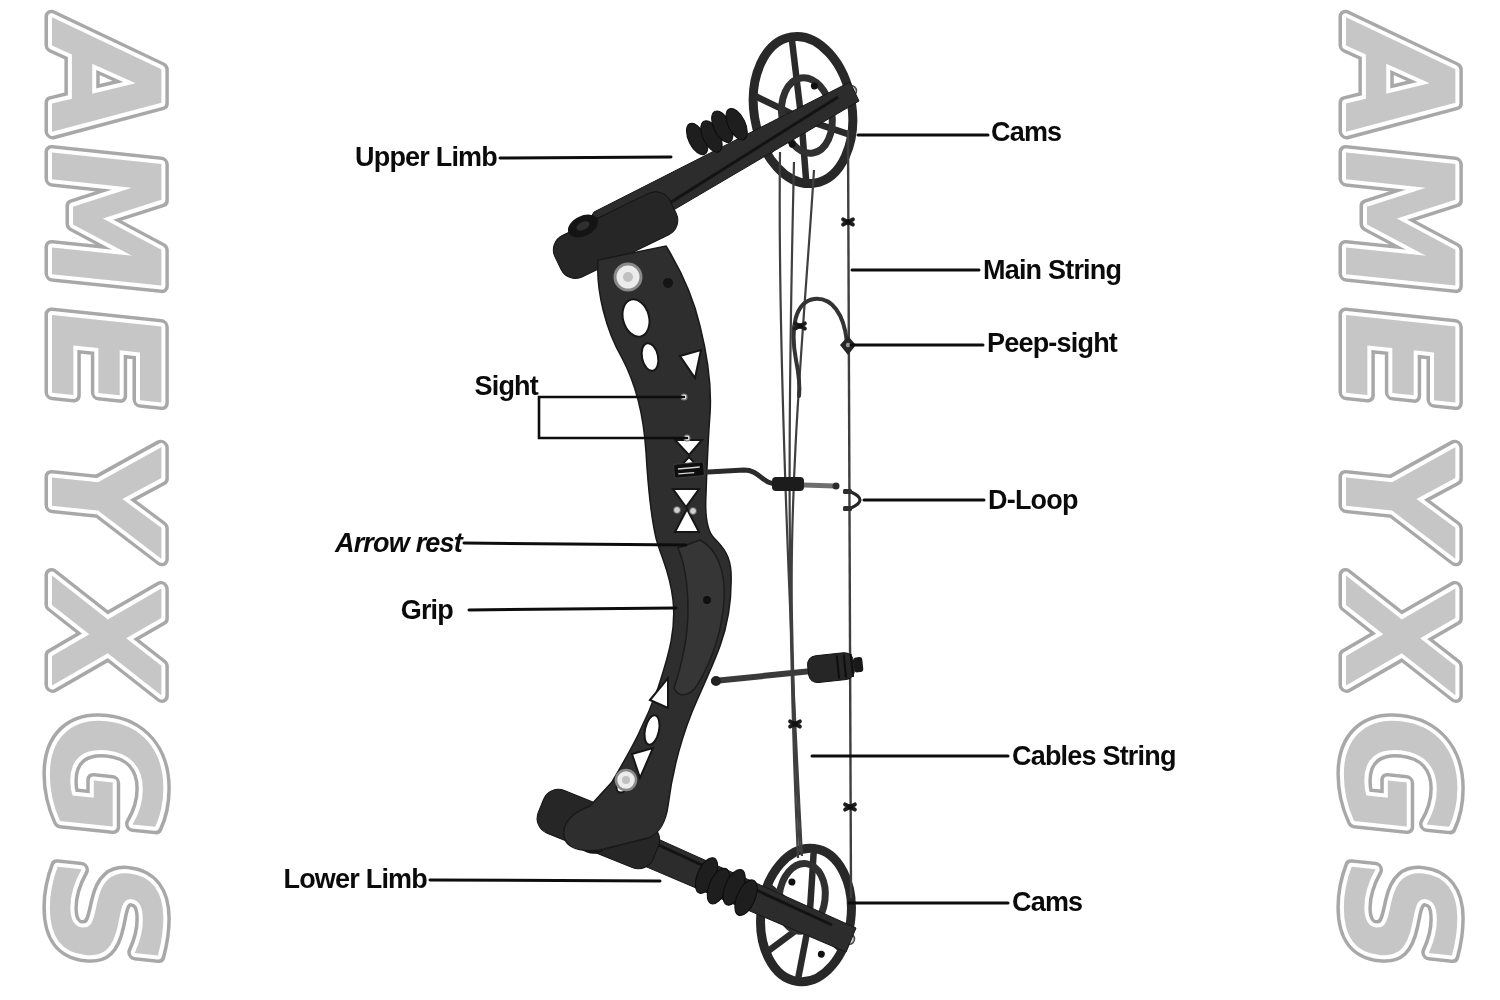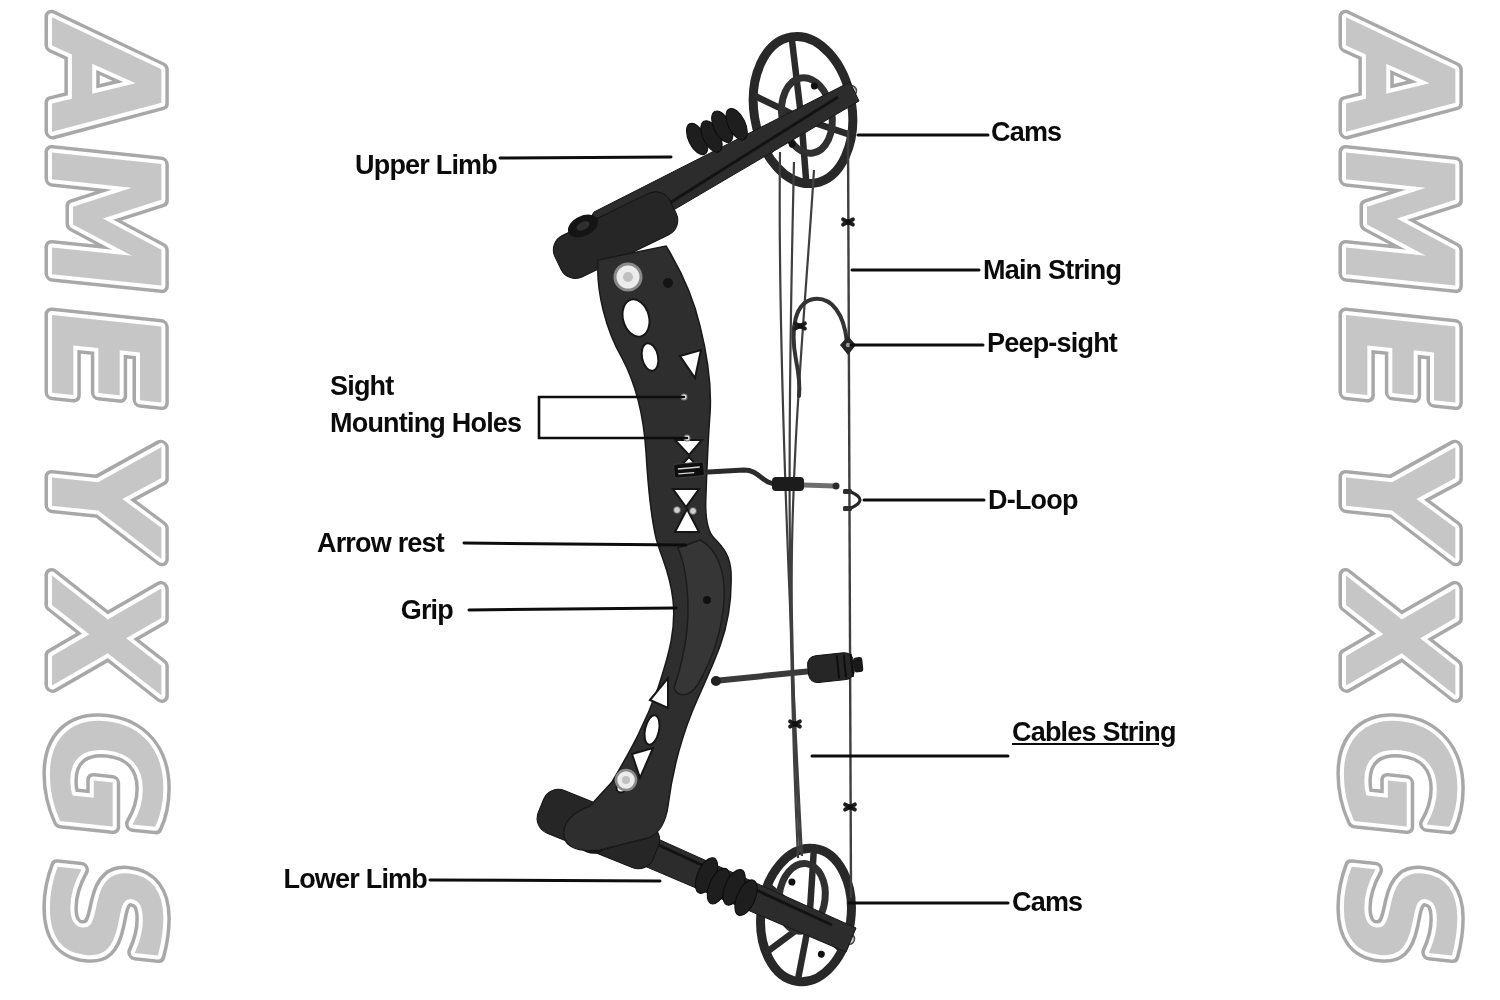--- a/index.html
+++ b/index.html
@@ -2,21 +2,21 @@
 <html><head>
 <meta charset="utf-8">
 <style>
   html,body{margin:0;padding:0;background:#fff;}
   .page{position:relative;width:1500px;height:1000px;background:#fff;overflow:hidden;
         font-family:"Liberation Sans",sans-serif;}
   svg.art{position:absolute;left:0;top:0;}
   .label{position:absolute;font-weight:bold;font-size:27px;line-height:32px;
          letter-spacing:-0.8px;color:#0b0b0b;white-space:nowrap;}
   .label.r{text-align:right;}
-  .label.c{text-align:left;white-space:normal;line-height:37px;}
+  .label.c{text-align:right;white-space:normal;line-height:37px;}
   .wm-text{font-family:"DejaVu Sans",sans-serif;font-weight:800;font-size:150px;}
 </style>
 </head>
 <body>
 
 <div class="page">
 
 <svg class="art" width="1500" height="1000" viewBox="0 0 1500 1000">
 
   <g id="wm-left">
@@ -265,38 +265,37 @@
     <polyline points="684,397 539,397 539,438 687,438" fill="none" stroke-width="2.6"></polyline>
     <line x1="864" y1="500" x2="984" y2="500"></line>
     <line x1="464" y1="543" x2="686" y2="545"></line>
     <line x1="469" y1="610" x2="676" y2="608"></line>
     <line x1="812" y1="756" x2="1008" y2="756"></line>
     <line x1="430" y1="880" x2="660" y2="881"></line>
     <line x1="849" y1="903" x2="1008" y2="903"></line>
   </g>
 </svg>
 
-<div class="label r" style="left:290px;top:149px;width:207px;">Upper Limb</div>
+<div class="label r" style="left:290px;top:141px;width:207px;">Upper Limb</div>
 
 <div class="label" style="left:991px;top:116px;">Cams</div>
 
 <div class="label" style="left:983px;top:254px;">Main String</div>
 
 <div class="label" style="left:987px;top:327px;text-align:right;">Peep-sight</div>
 
 <div class="label c" style="left:330px;top:368px;width:208px;">
   <span style="display:block">Sight</span>
-  <span style="display:block">Mounting Holes</span>
 </div>
 
 <div class="label" style="left:988px;top:484px;">D-Loop</div>
 
-<div class="label r" style="left:272px;top:527px;width:172px;">Arrow rest</div>
+<div class="label r" style="left:290px;top:527px;width:172px;font-style:italic;">Arrow rest</div>
 
 <div class="label r" style="left:278px;top:594px;width:175px;">Grip</div>
 
-<div class="label" style="left:1012px;top:716px;text-decoration:underline;">Cables String</div>
+<div class="label" style="left:1012px;top:740px;">Cables String</div>
 
 <div class="label r" style="left:265px;top:863px;width:162px;text-align:right;">Lower Limb</div>
 
 <div class="label" style="left:1012px;top:886px;">Cams</div>
 
 </div>
 
 </body></html>

